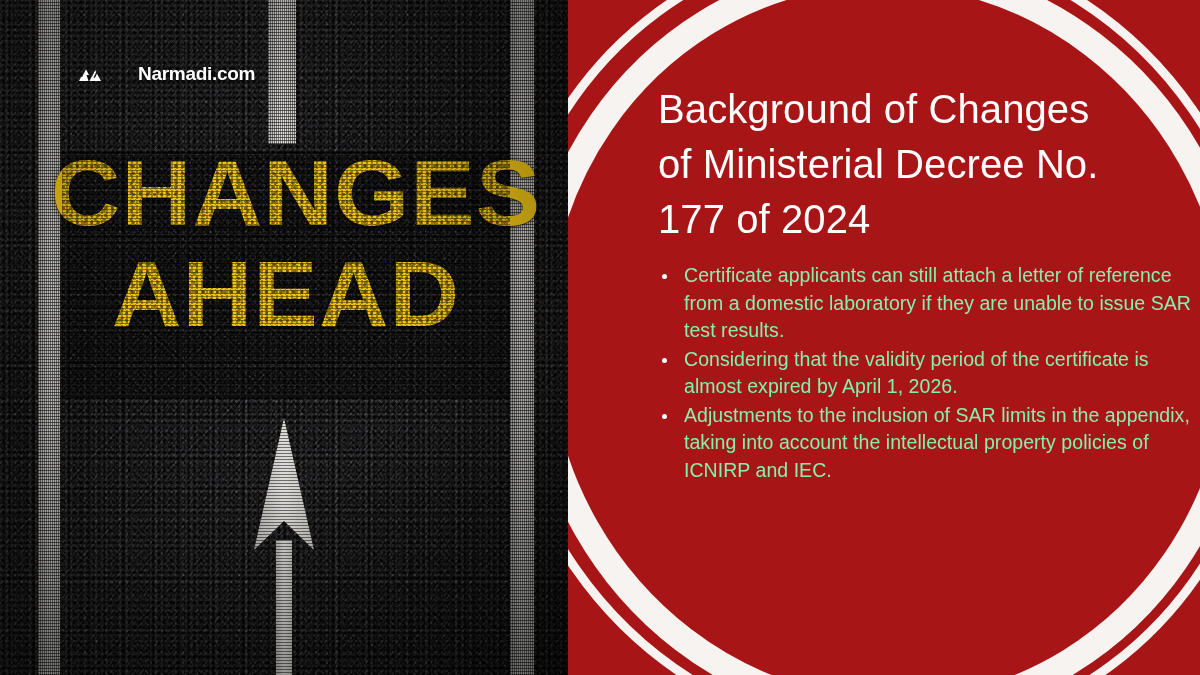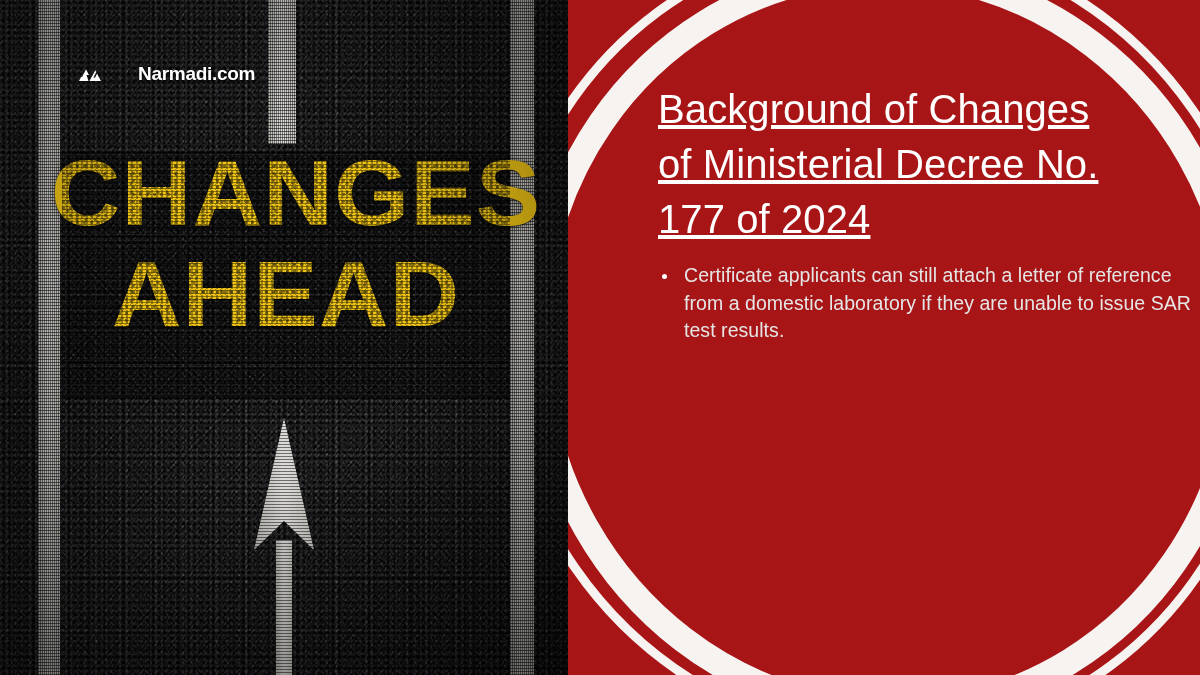--- a/index.html
+++ b/index.html
@@ -178,29 +178,28 @@
     z-index:4;
     padding:82px 8px 0 90px;
   }
   .headline{
     color:#ffffff;
     font-size:40px;
     font-weight:400;
     line-height:1.37;
     letter-spacing:.1px;
     white-space:pre-line;
-    text-decoration:underline;
   }
   .bullets{
     margin-top:16px;
     list-style:none;
   }
   .bullets li{
     position:relative;
-    color:#e5e5e5;
+    color:#86efac;
     font-size:19.5px;
     font-weight:400;
     line-height:1.41;
     padding-left:26px;
     margin-bottom:1px;
     letter-spacing:.05px;
   }
   .bullets li .dot{
     position:absolute;
     left:4px; top:.62em;
@@ -258,16 +257,24 @@
     <div class="content">
       <h1 class="headline">Background of Changes
 of Ministerial Decree No.
 177 of 2024</h1>
 
       <ul class="bullets">
         <li>
           <span class="dot"></span>
           <span>Certificate applicants can still attach a letter of reference from a domestic laboratory if they are unable to issue SAR test results.</span>
         </li>
+        <li>
+          <span class="dot"></span>
+          <span>Considering that the validity period of the certificate is almost expired by April 1, 2026.</span>
+        </li>
+        <li>
+          <span class="dot"></span>
+          <span>Adjustments to the inclusion of SAR limits in the appendix, taking into account the intellectual property policies of ICNIRP and IEC.</span>
+        </li>
       </ul>
     </div>
   </div>
 </div>
 
 </body></html>

